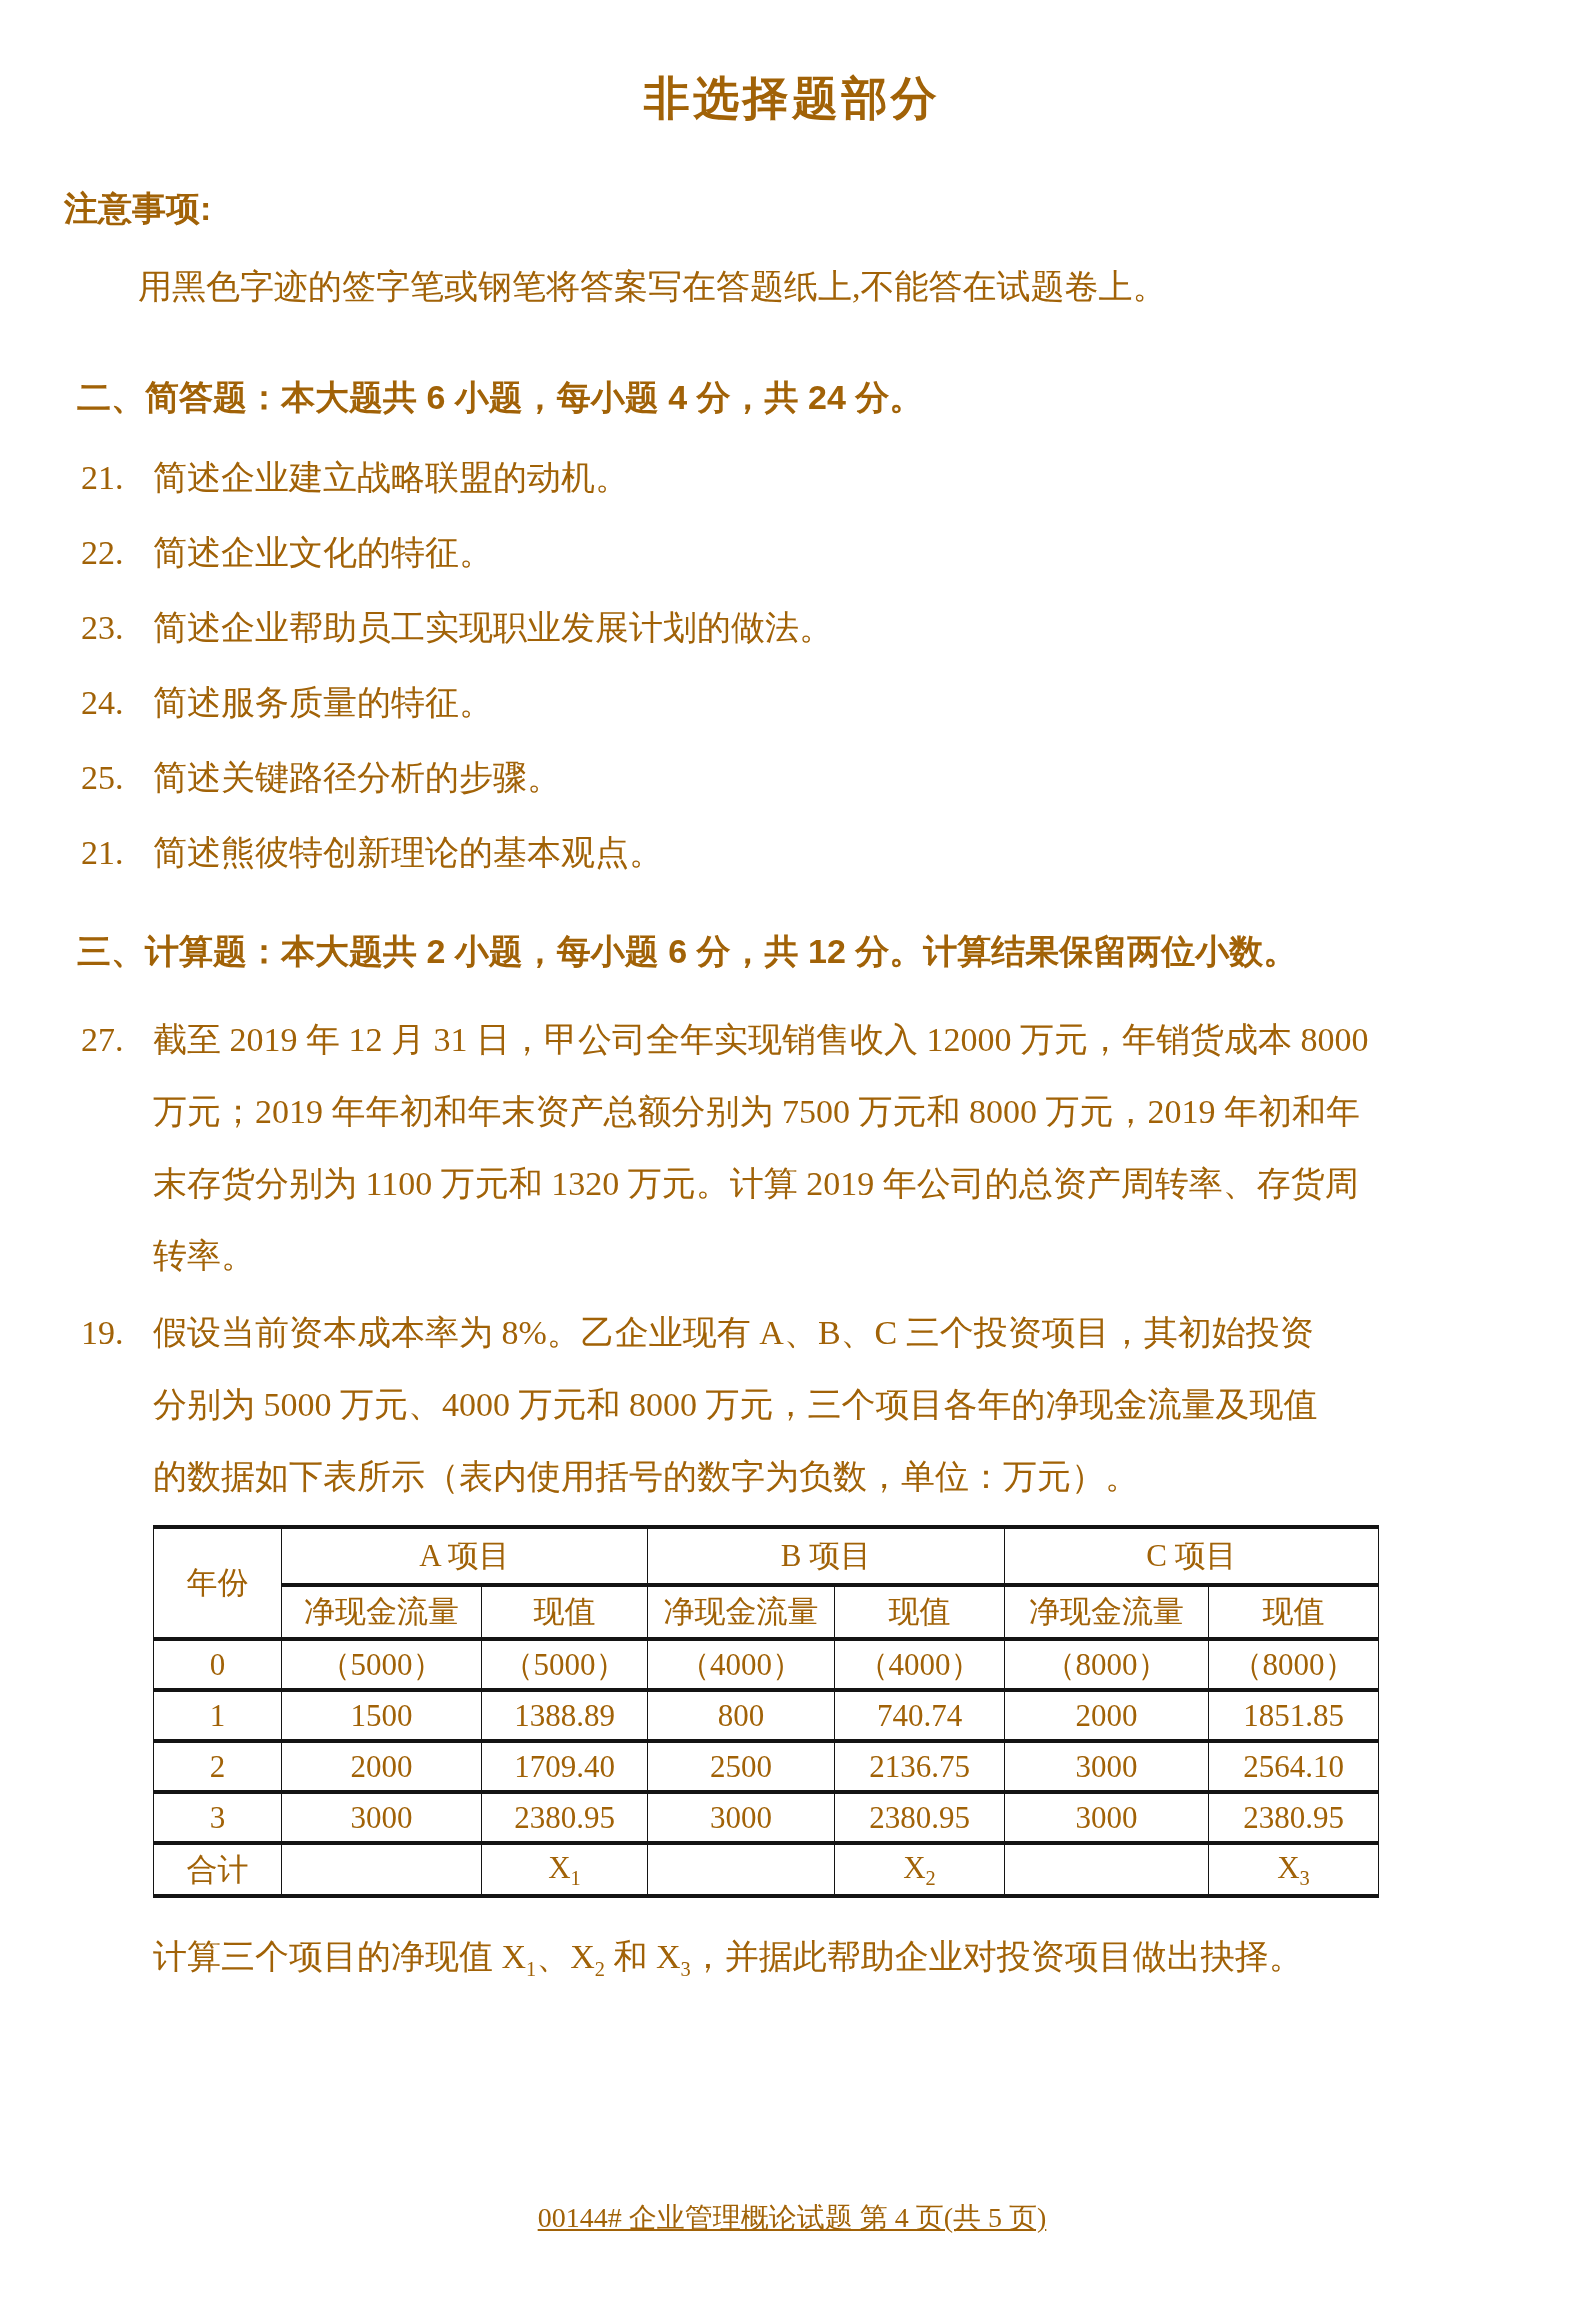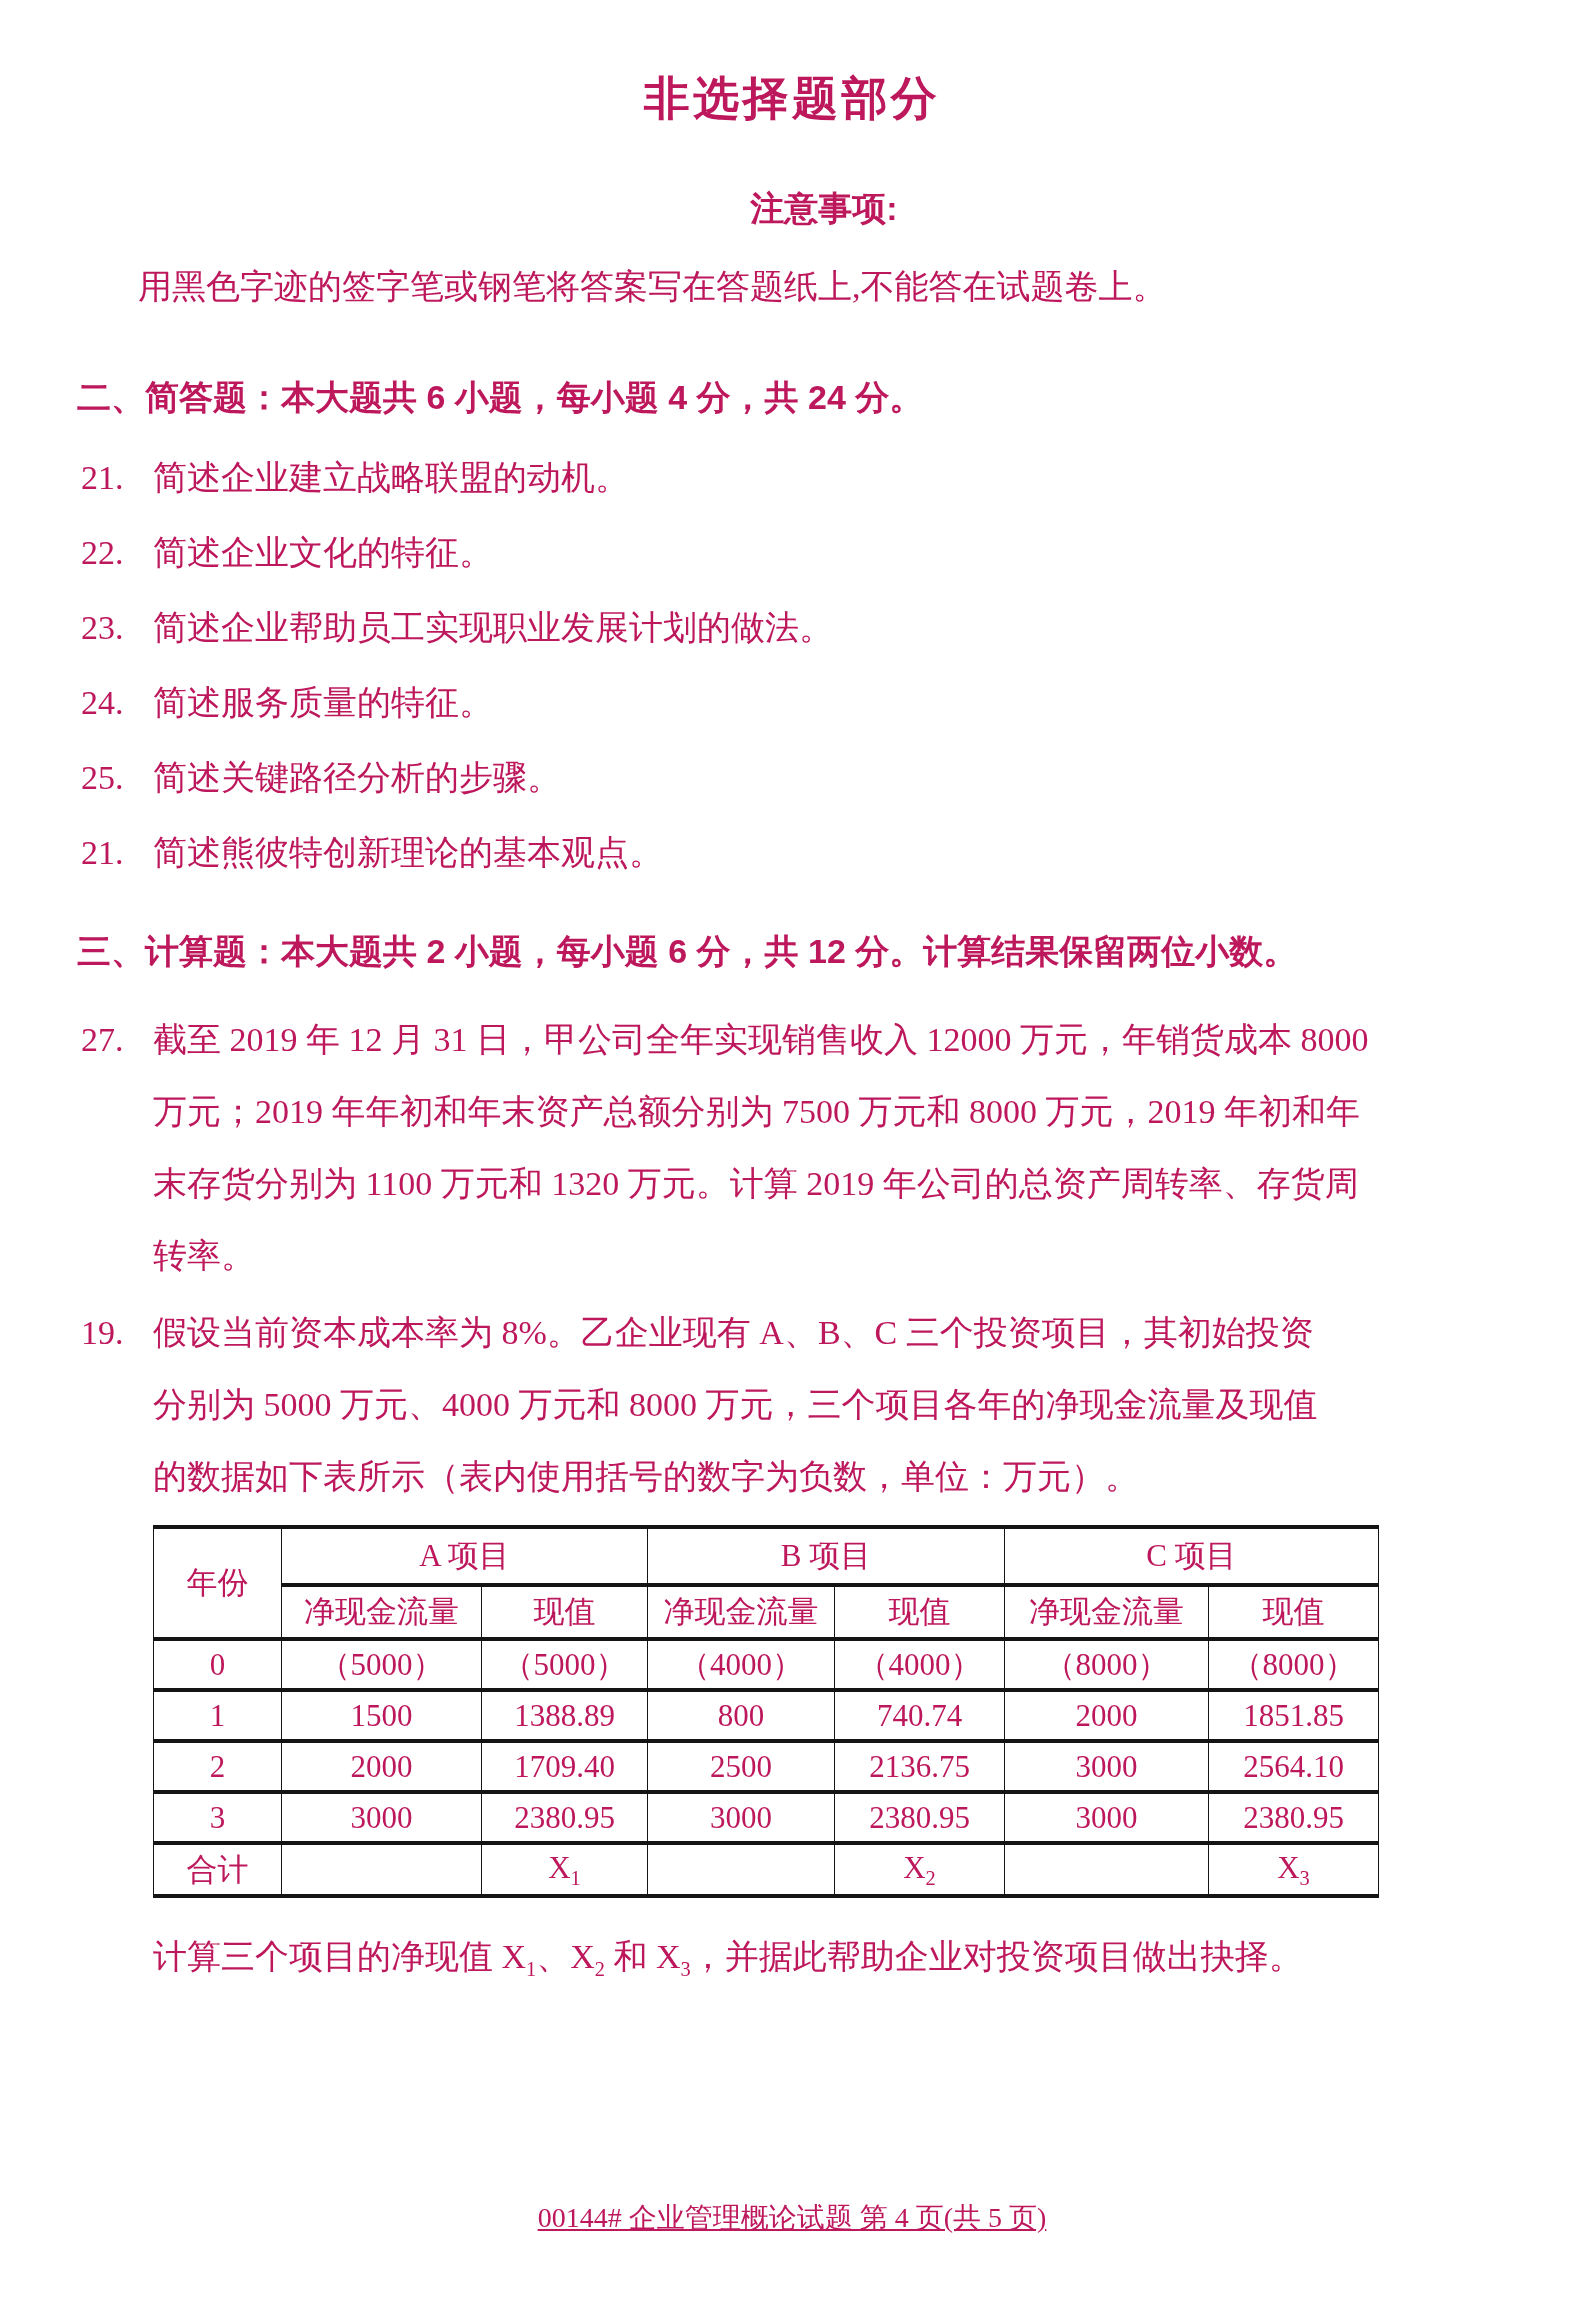--- a/index.html
+++ b/index.html
@@ -1,38 +1,37 @@
 <!DOCTYPE html>
 <html style="font-size:13.6px"><head>
 <meta charset="utf-8">
 <style>
   html,body { margin:0; padding:0; background:#e8e8e8; }
   .page {
     position:relative;
     width:1584px; height:2319px;
     margin:0 auto;
     background:#ffffff;
-    color:#be185d;
+    color:#a16207;
     font-family:"Liberation Serif","DejaVu Serif",serif;
     overflow:hidden;
   }
   .title {
     margin:68px 0 0 0;
     text-align:center;
     font-family:"Liberation Sans","DejaVu Sans",sans-serif;
     font-weight:700;
     font-size:46px;
     letter-spacing:3.4px;
   }
   .notice-heading {
     margin:56px 0 0 64px;
     font-family:"Liberation Sans","DejaVu Sans",sans-serif;
     font-weight:700;
     font-size:34px;
-    text-align:center;
   }
   .notice-text {
     margin:32px 0 0 138px;
     font-size:34px;
   }
   .section-heading {
     font-family:"Liberation Sans","DejaVu Sans",sans-serif;
     font-weight:700;
     font-size:34px;
     white-space:nowrap;

